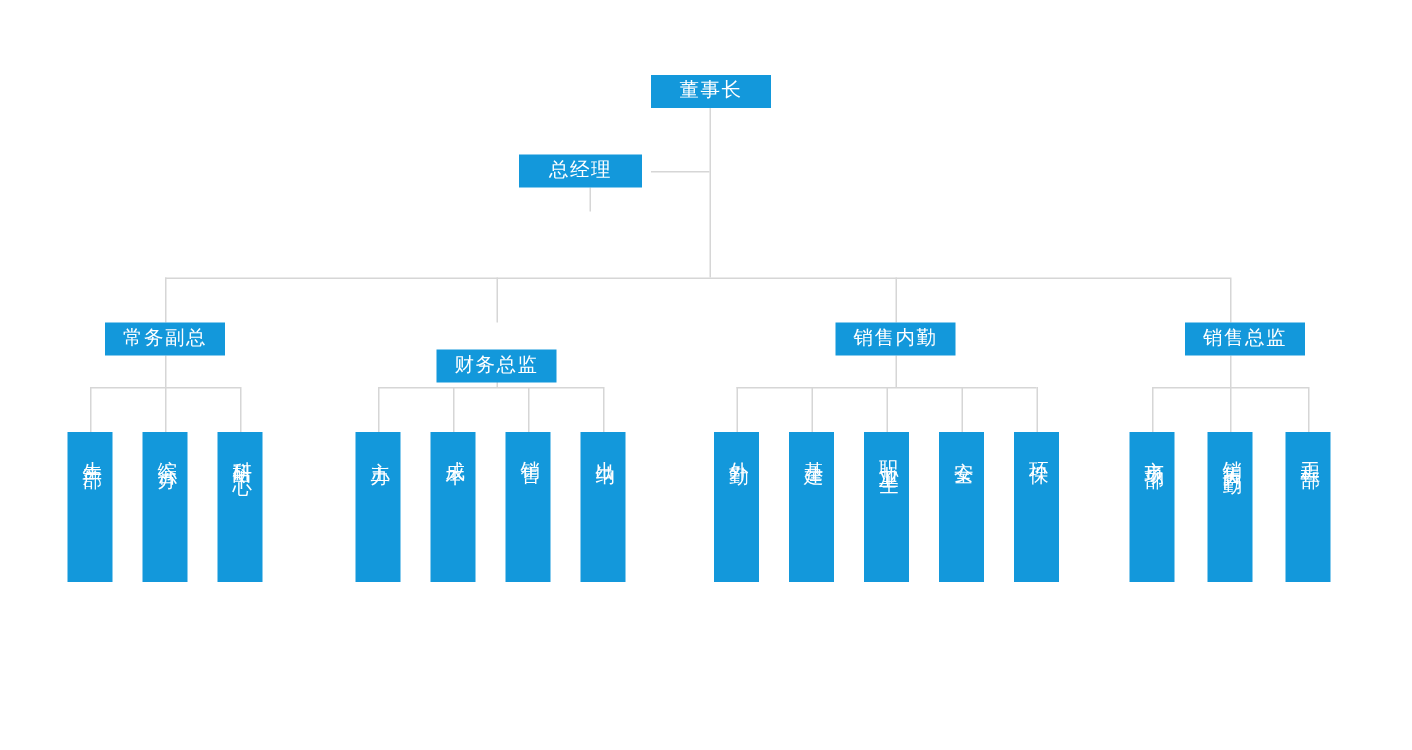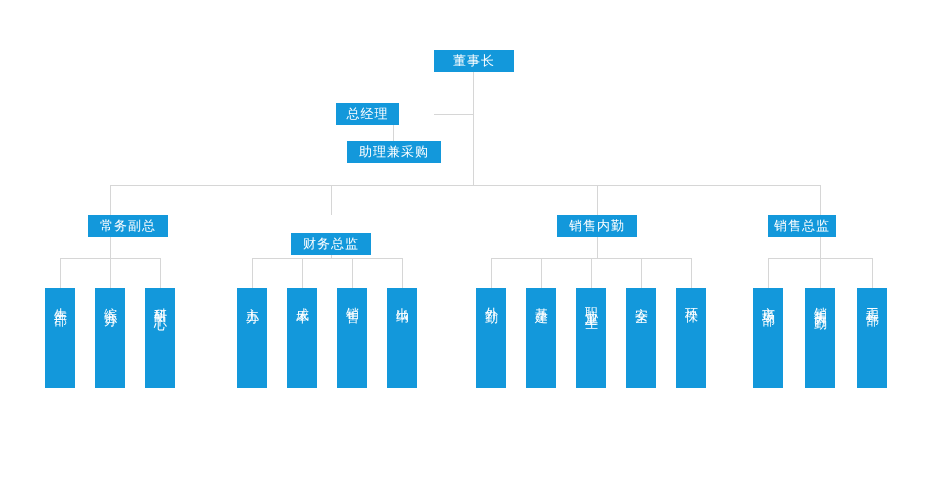--- a/index.html
+++ b/index.html
@@ -82,28 +82,27 @@
   <div class="vline" style="left:691px;top:258px;height:30px"></div>
 
   <div class="vline" style="left:820px;top:237px;height:21px"></div>
   <div class="hline" style="left:768px;top:258px;width:104px"></div>
   <div class="vline" style="left:768px;top:258px;height:30px"></div>
   <div class="vline" style="left:820px;top:258px;height:30px"></div>
   <div class="vline" style="left:872px;top:258px;height:30px"></div>
 
   <div class="node hnode" style="left:434px;top:50px;width:80px">董事长</div>
 
-  <div class="node hnode" style="left:336px;top:103px;width:63px">总经理</div>
+  <div class="node hnode" style="left:346px;top:103px;width:82px">总经理</div>
 
-  <div class="node hnode" style="left:347px;top:141px;width:94px">助理兼采购</div>
 
-  <div class="node hnode" style="left:88px;top:215px;width:80px">常务副总</div>
+  <div class="node hnode" style="left:70px;top:215px;width:80px">常务副总</div>
   <div class="node hnode" style="left:291px;top:233px;width:80px">财务总监</div>
   <div class="node hnode" style="left:557px;top:215px;width:80px">销售内勤</div>
-  <div class="node hnode" style="left:768px;top:215px;width:68px">销售总监</div>
+  <div class="node hnode" style="left:790px;top:215px;width:80px">销售总监</div>
 
   <div class="node vnode" style="left:45px;top:288px">
     <span>生产部</span>
   </div>
   <div class="node vnode" style="left:95px;top:288px">
     <span>综合办</span>
   </div>
   <div class="node vnode" style="left:145px;top:288px">
     <span>科研中心</span>
   </div>

